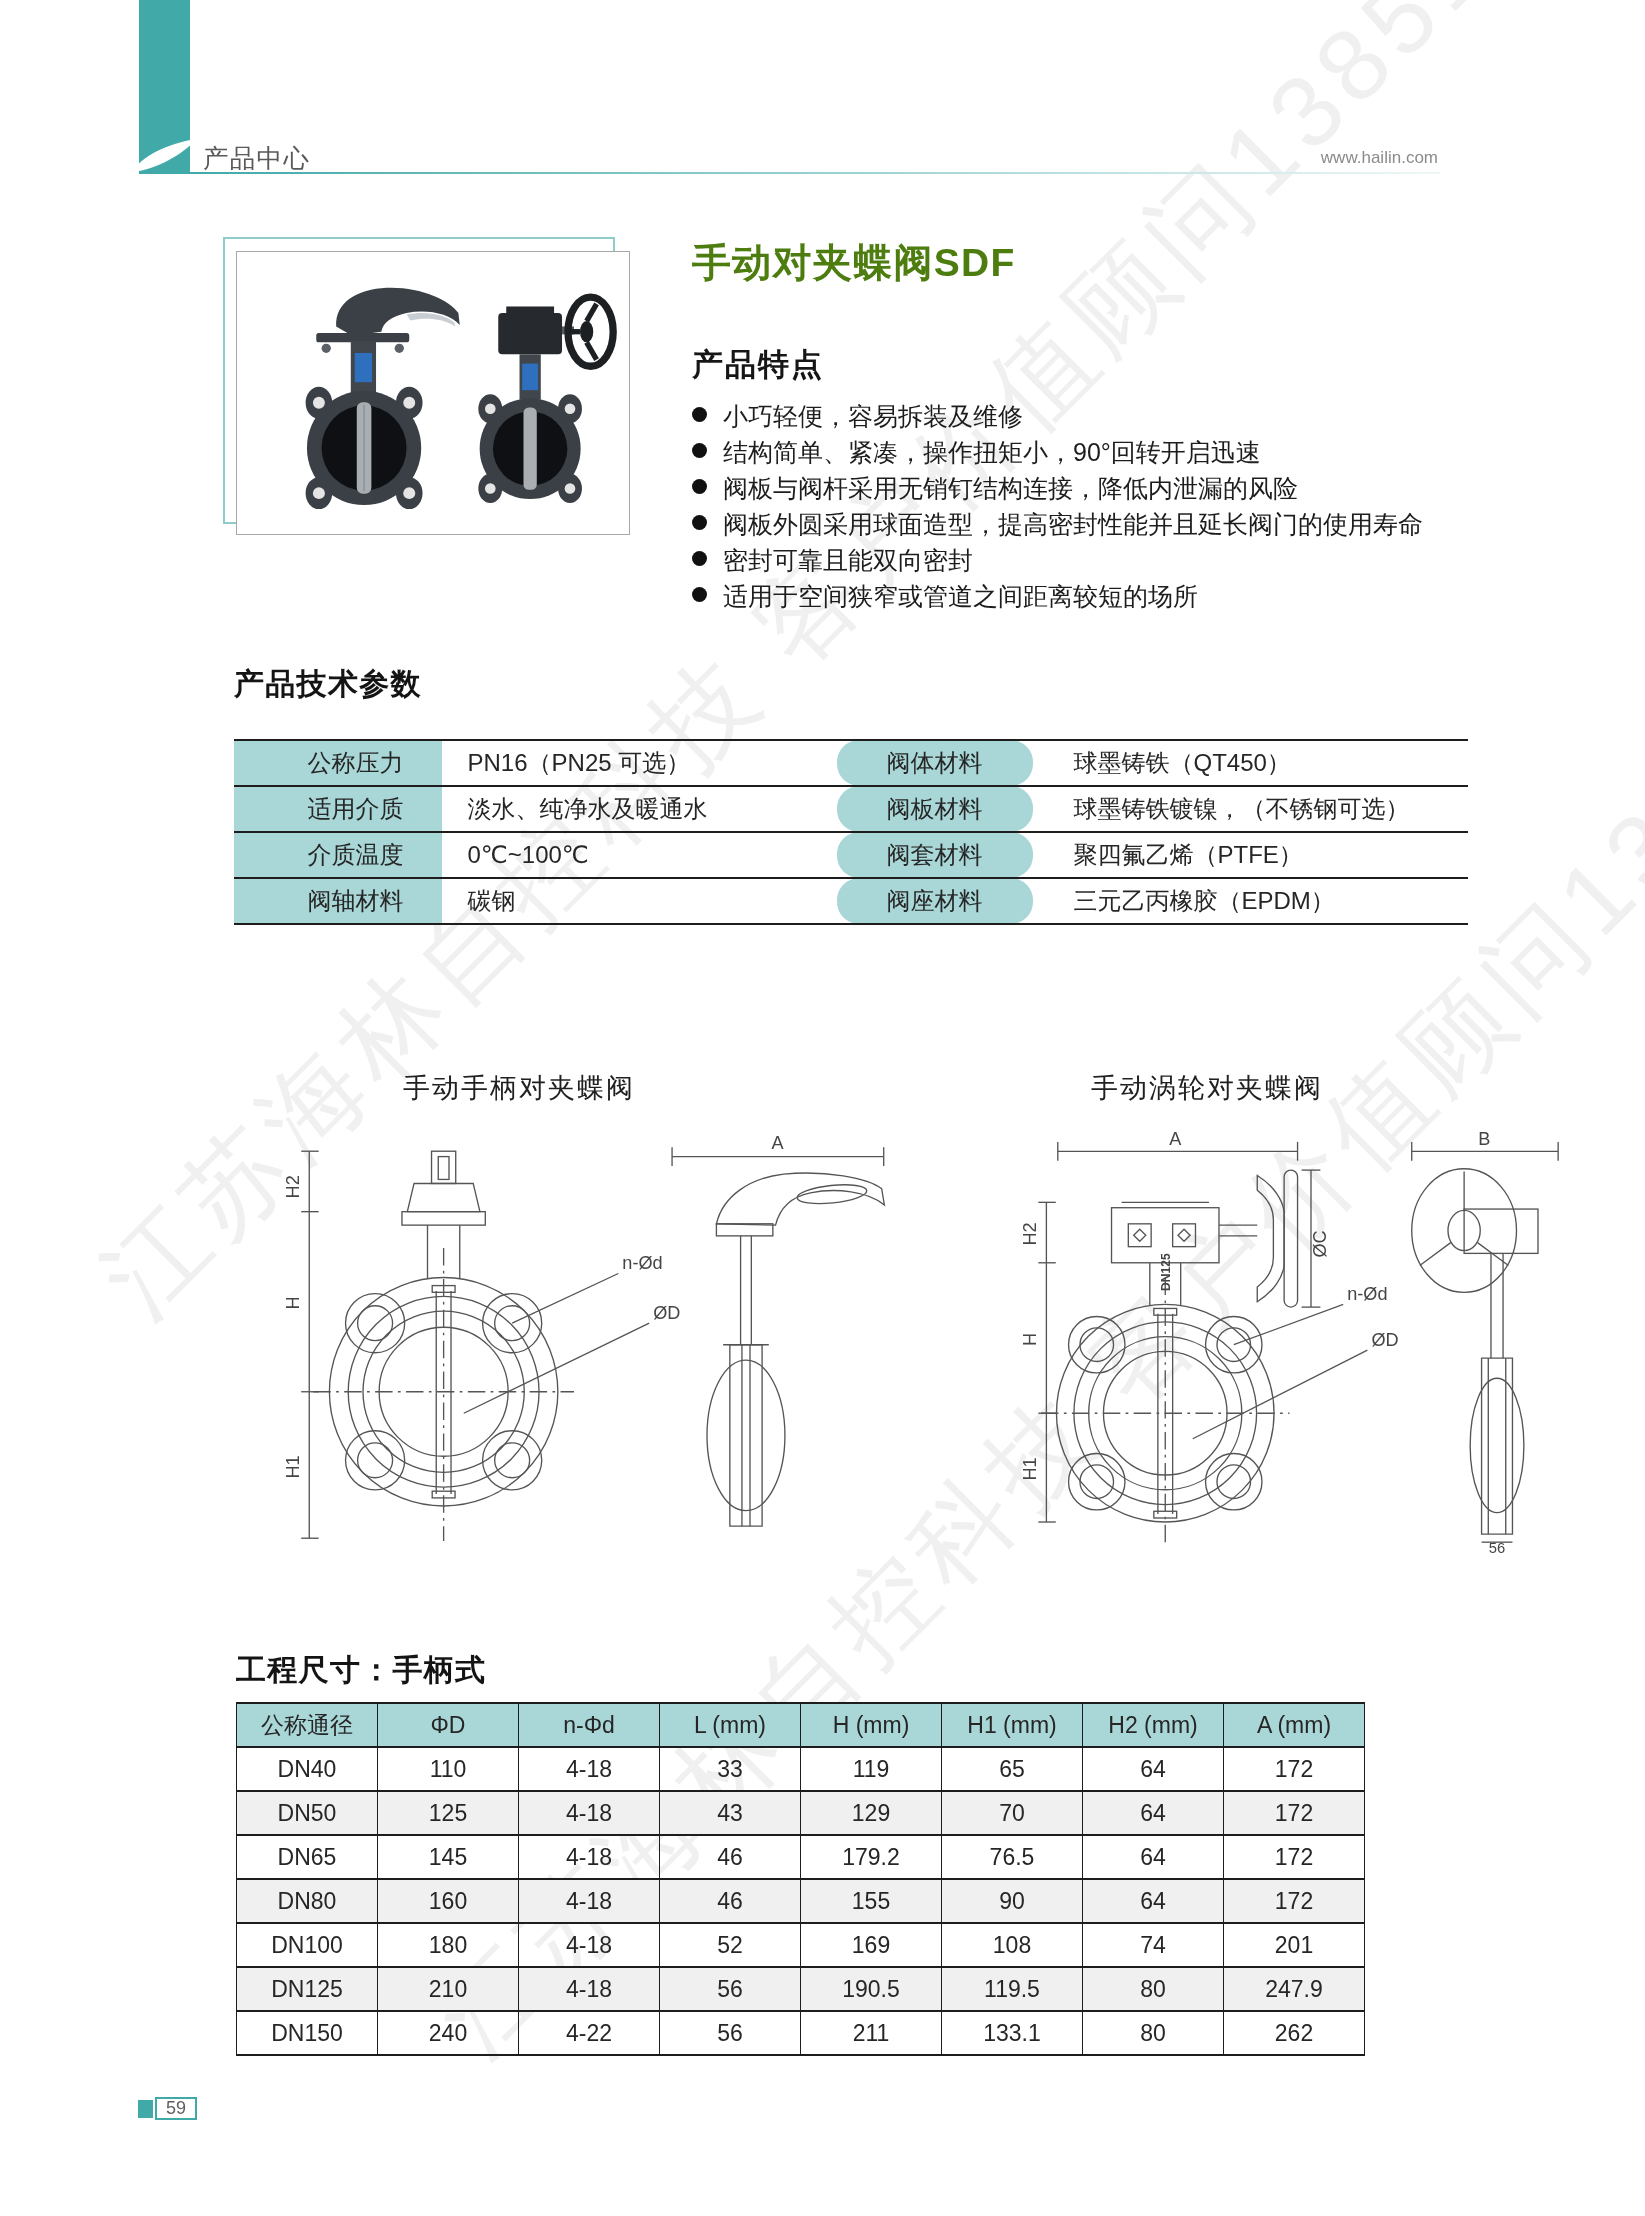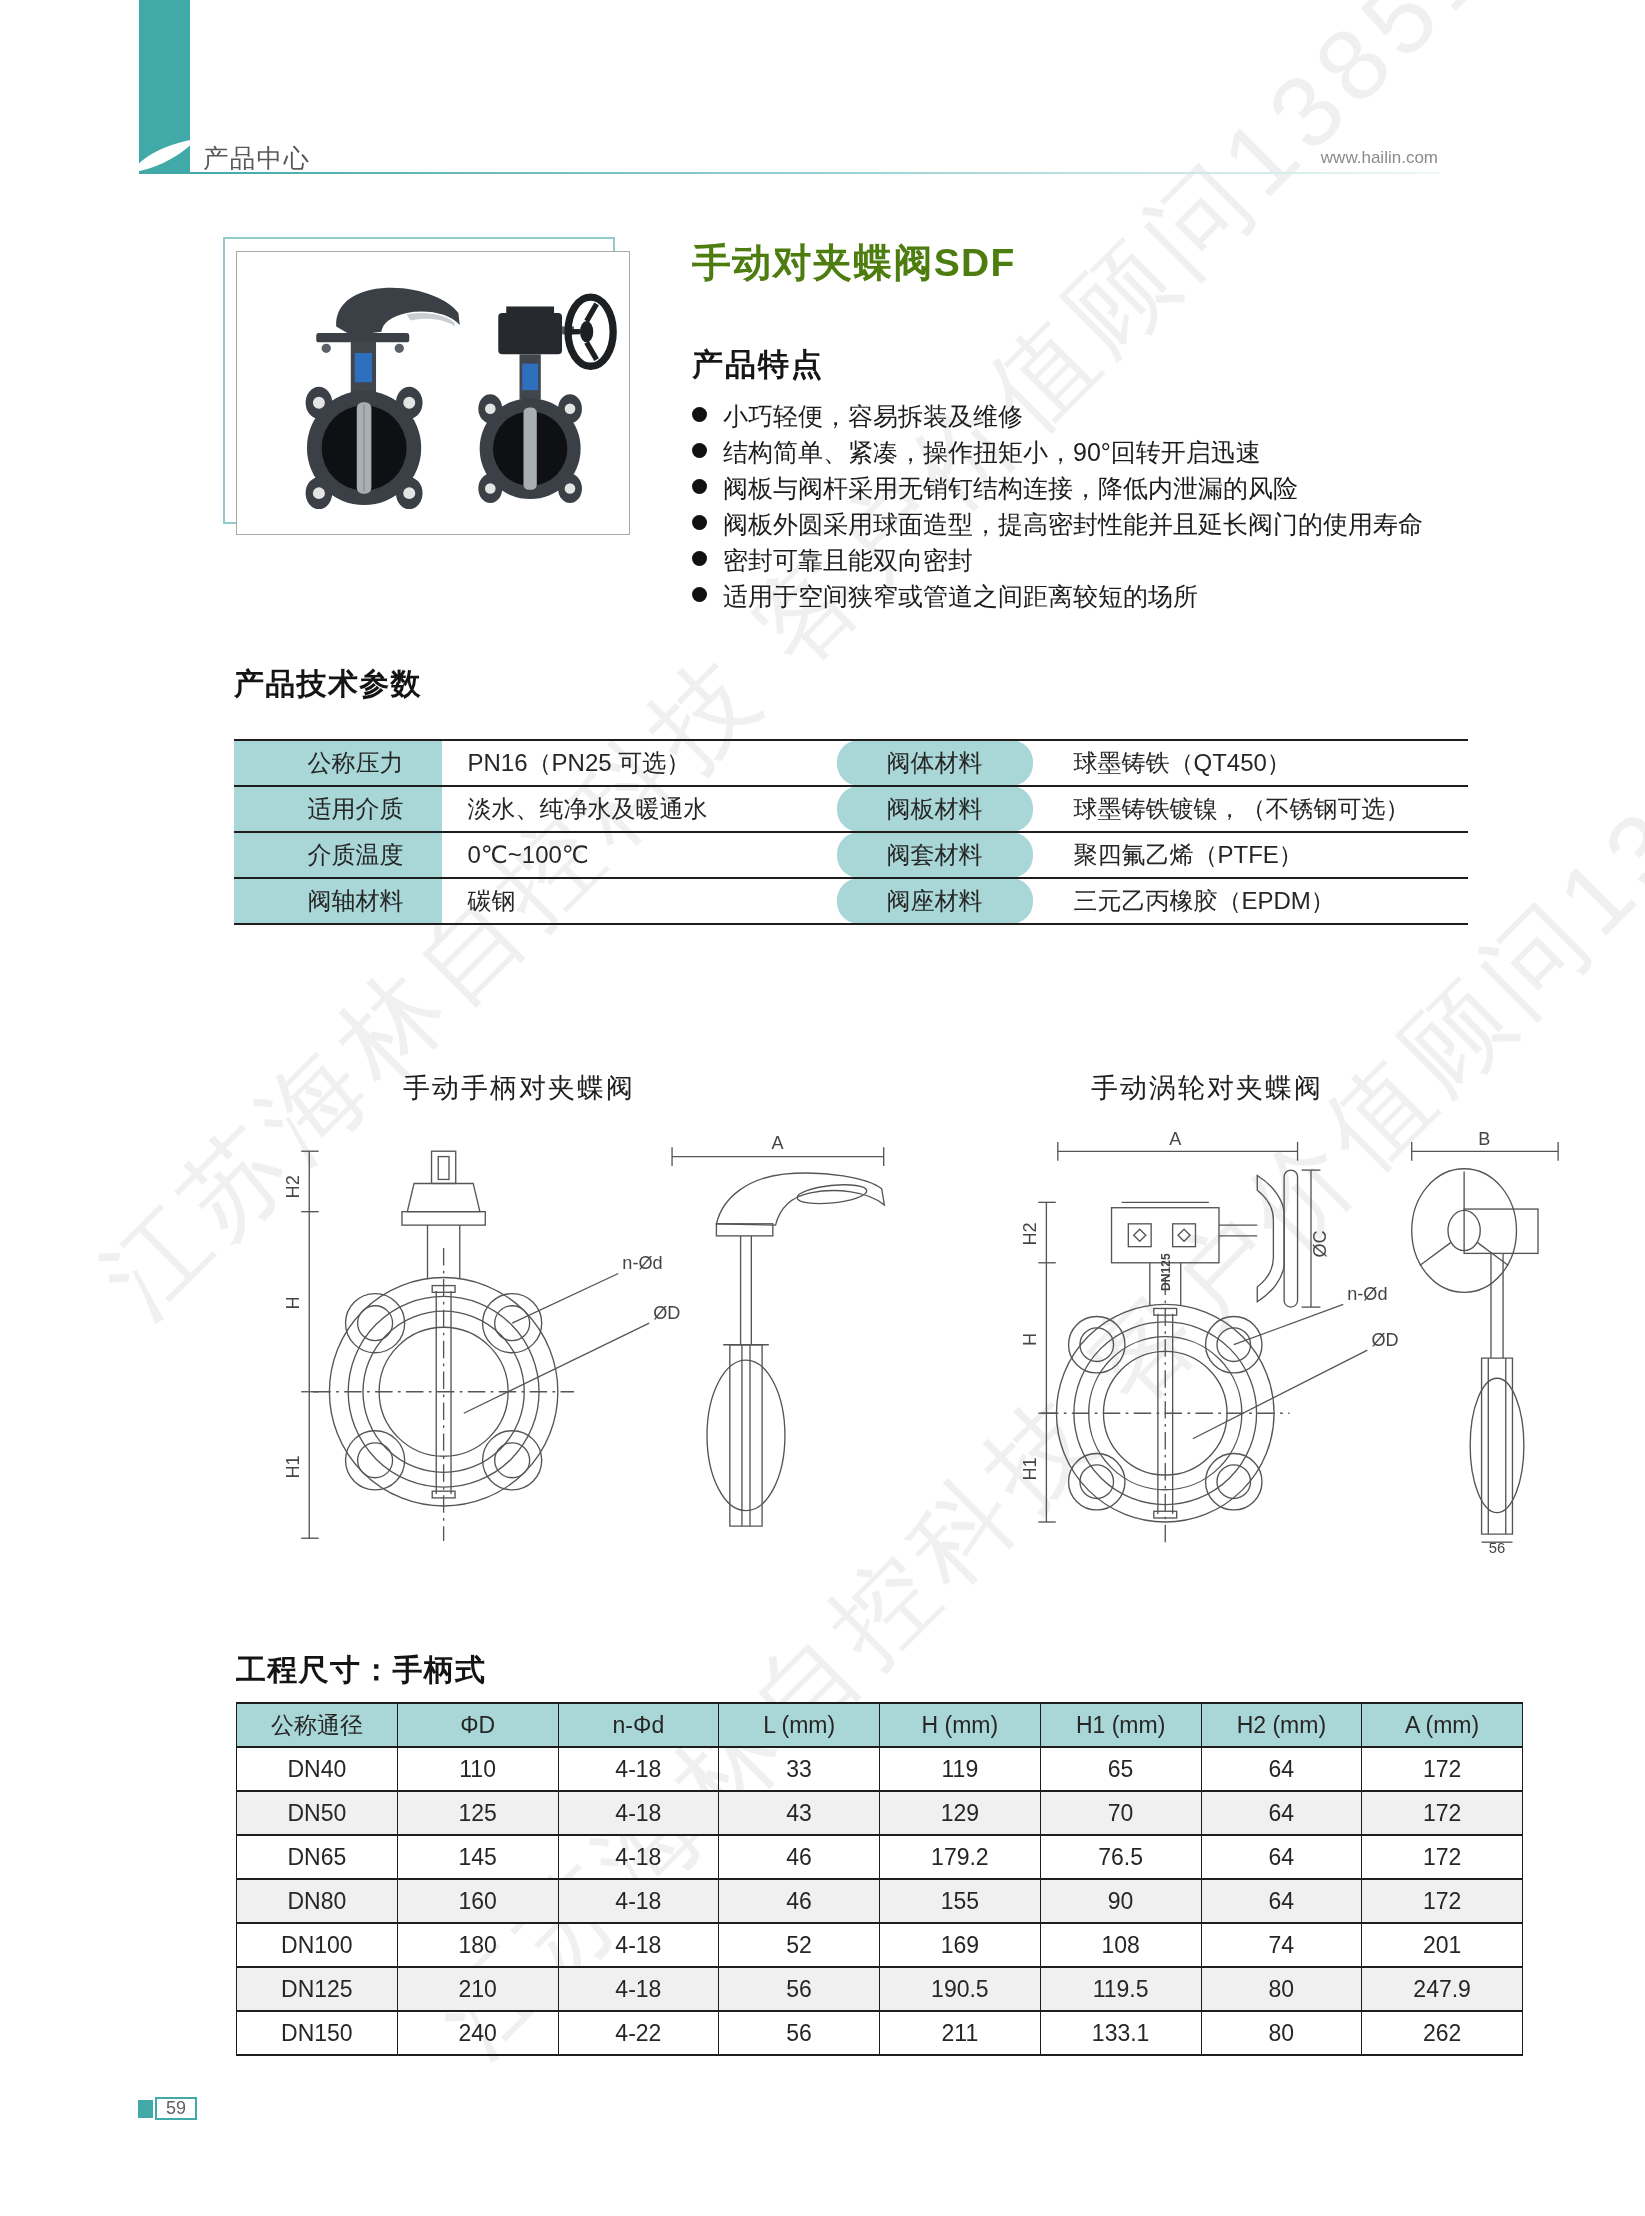--- a/index.html
+++ b/index.html
@@ -43,21 +43,21 @@
   
   .diag-title{position:absolute;width:336px;text-align:center;font-size:27px;color:#202020;letter-spacing:2px;}
   #diag-title-left{left:351px;top:1070px;}
   #diag-title-right{left:1039px;top:1070px;}
   .drawing{position:absolute;}
   #drawing-left{left:242px;top:1123px;}
   #drawing-right{left:994px;top:1123px;}
   .drawing text{font-family:"Liberation Sans","DejaVu Sans",sans-serif;}
 
   
-  .dims-table{position:absolute;left:236px;top:1702px;width:1287px;border-collapse:collapse;table-layout:fixed;}
+  .dims-table{position:absolute;left:236px;top:1702px;width:1129px;border-collapse:collapse;table-layout:fixed;}
   .dims-table td{height:40px;border-top:2px solid #1d1d1d;border-bottom:2px solid #1d1d1d;
                  border-left:1.3px solid #1d1d1d;border-right:1.3px solid #1d1d1d;
                  text-align:center;vertical-align:middle;font-size:23px;color:#262626;}
   .dims-table thead td{background:#a9d6d6;}
   .dims-table tbody tr:nth-child(even) td{background:#f0f0f0;}
 
   
   .wm{position:absolute;white-space:nowrap;font-size:101px;letter-spacing:9.4px;
       color:rgba(70,70,70,0.08);transform:rotate(-45deg);transform-origin:0 0;pointer-events:none;}
   #wm1{left:74px;top:1250px;}

